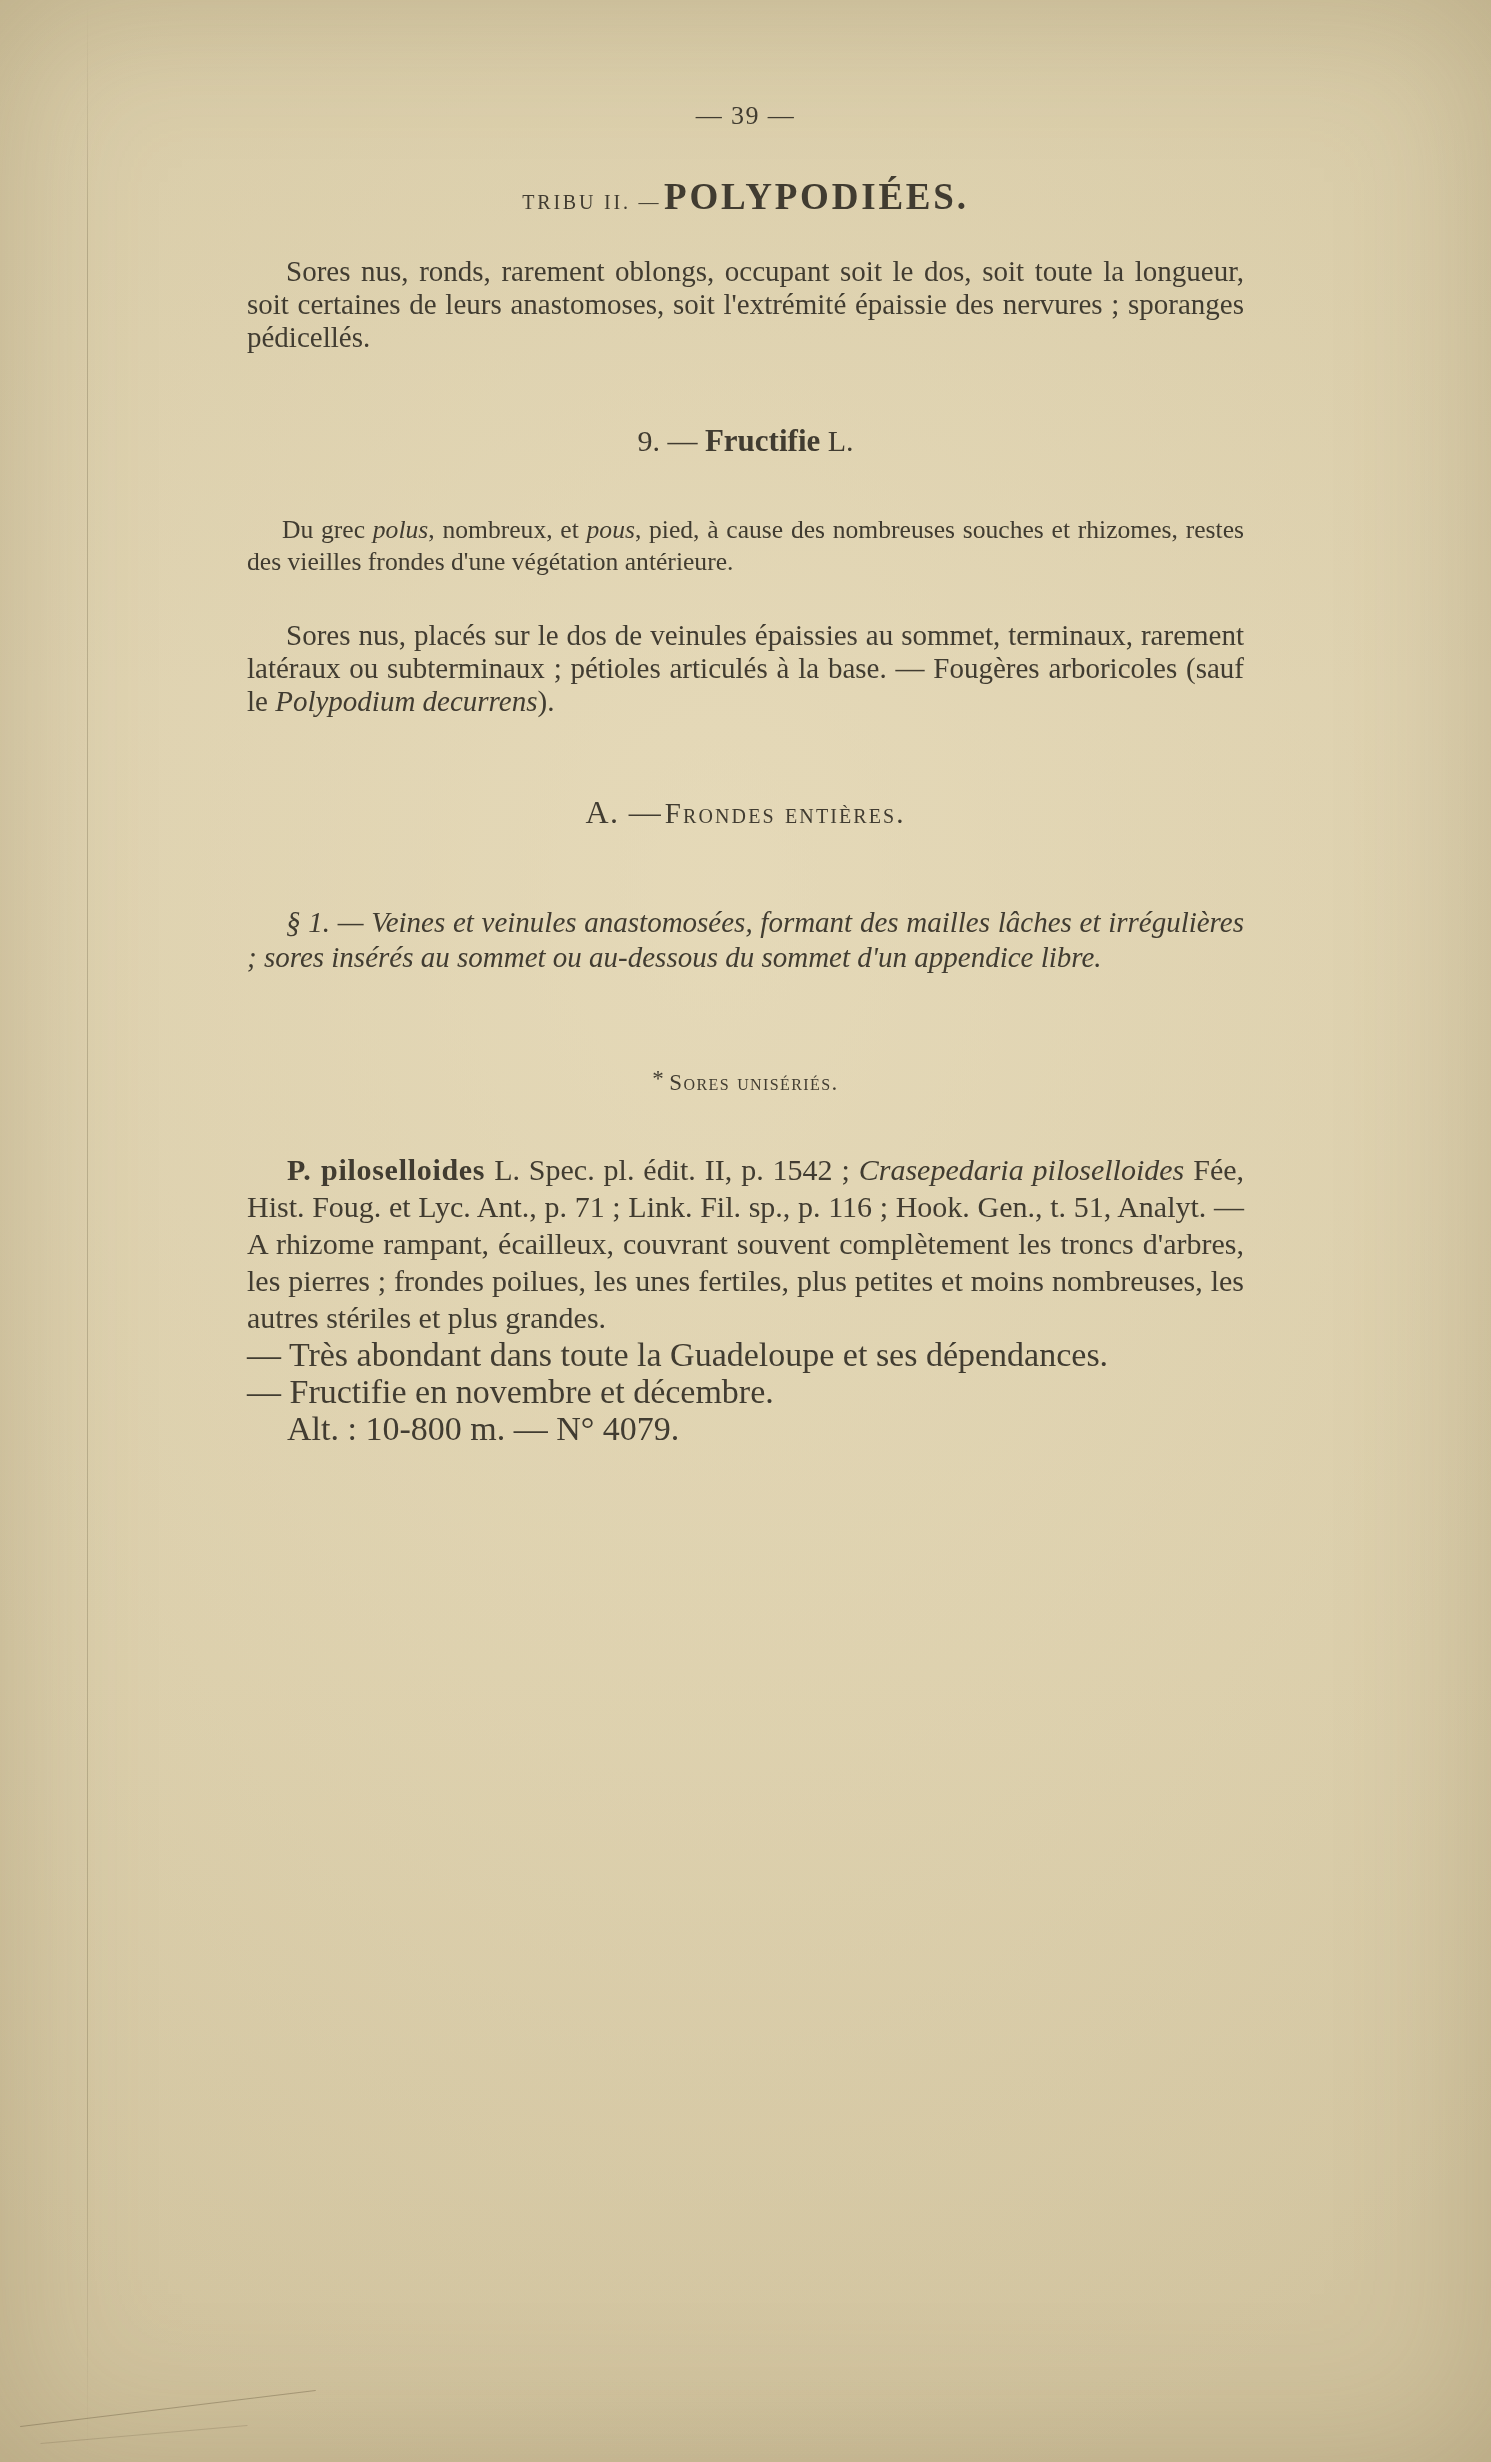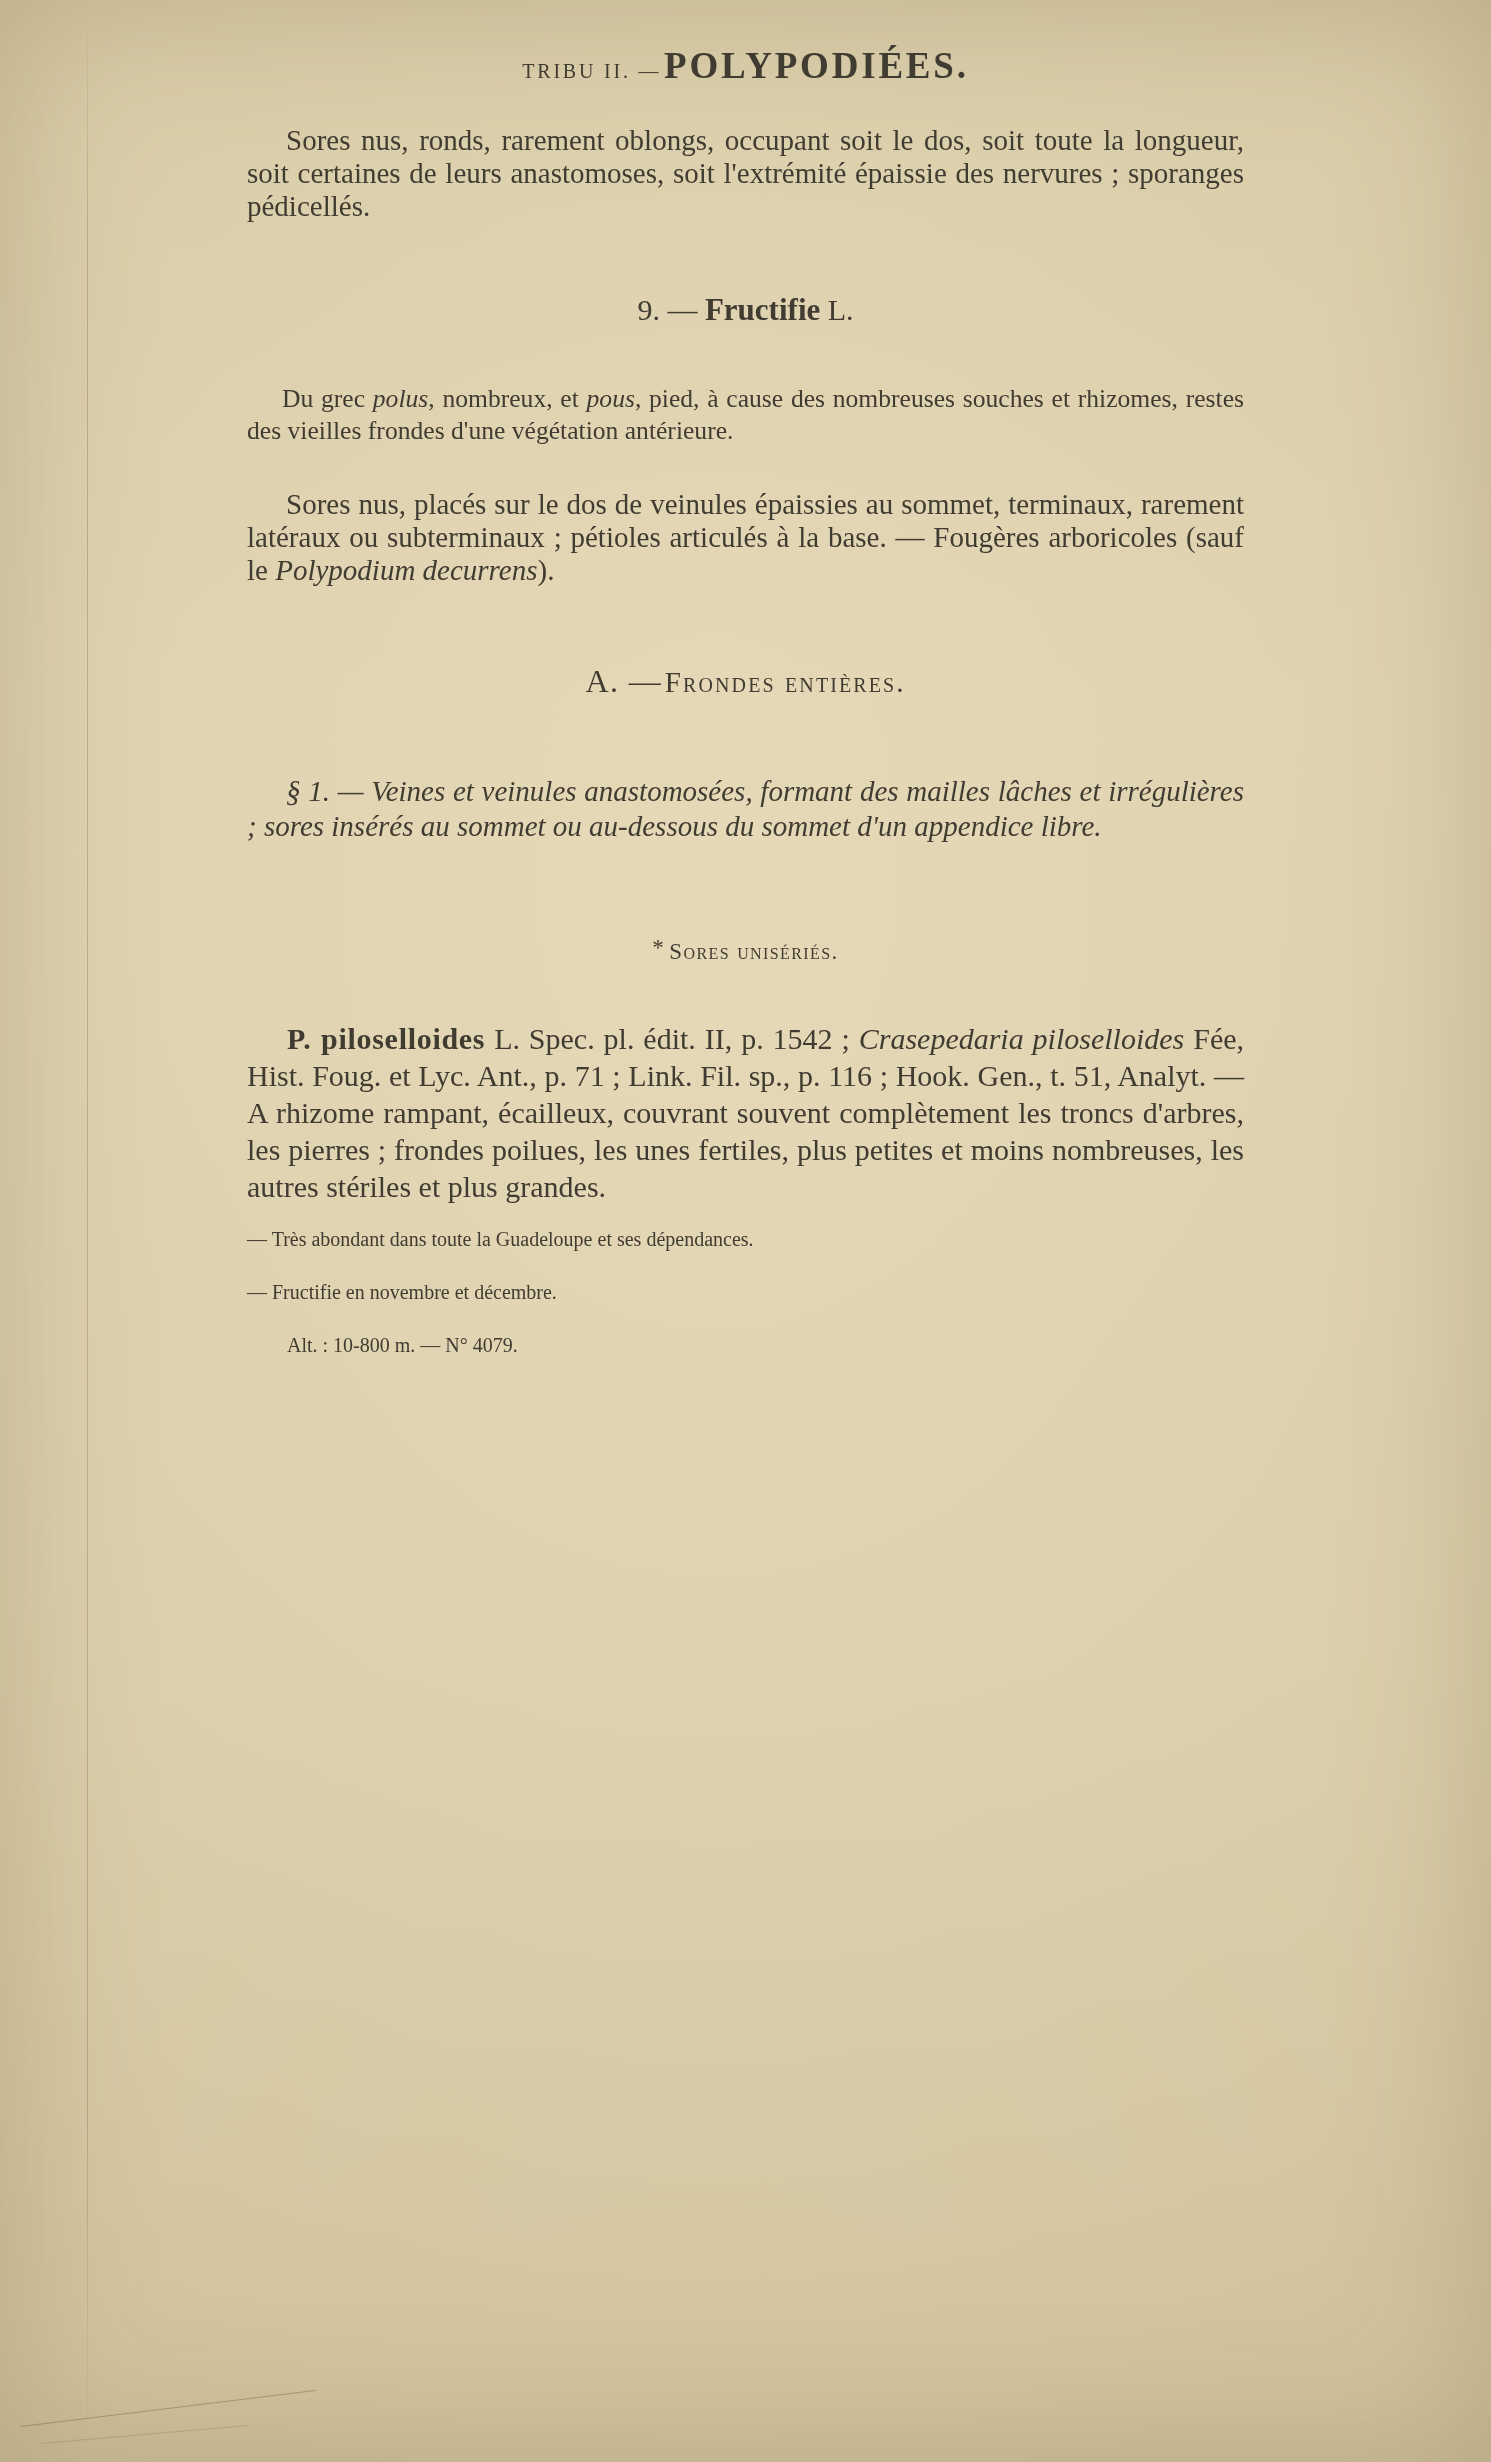--- a/index.html
+++ b/index.html
@@ -73,33 +73,34 @@
 
   .series-heading{margin-top:91px;text-align:center;font-size:23px;}
   .series-star{vertical-align:4.2px;margin-right:5.5px;}
   .series-title{font-variant:small-caps;letter-spacing:1.4px;}
 
   .species-para{
     margin-top:55px;font-size:30px;line-height:37px;
     text-align:justify;text-indent:40px;
   }
   .species-name{letter-spacing:0.7px;}
-  .species-line{font-size:20px;line-height:37px;margin-top:16px;}
+  .species-line{font-size:34px;line-height:37px;}
   .altitude-line{text-indent:40px;}
 </style>
 </head>
 <body>
 
 <div class="paper">
   <div class="edge-line"></div>
   <div class="crease crease-a"></div>
   <div class="crease crease-b"></div>
 
   <div class="content">
 
+    <div class="page-number">— 39 —</div>
 
     <div class="tribe-heading">
       <span class="tribe-label">TRIBU II. —</span>
       <span class="tribe-name">POLYPODIÉES.</span>
     </div>
 
     <p class="body-para intro-para">Sores nus, ronds, rarement oblongs, occupant soit le dos, soit toute la longueur, soit certaines de leurs anastomoses, soit l'extrémité épaissie des nervures ; sporanges pédicellés.</p>
 
     <div class="genus-heading">
       <span class="genus-number">9. —</span>

